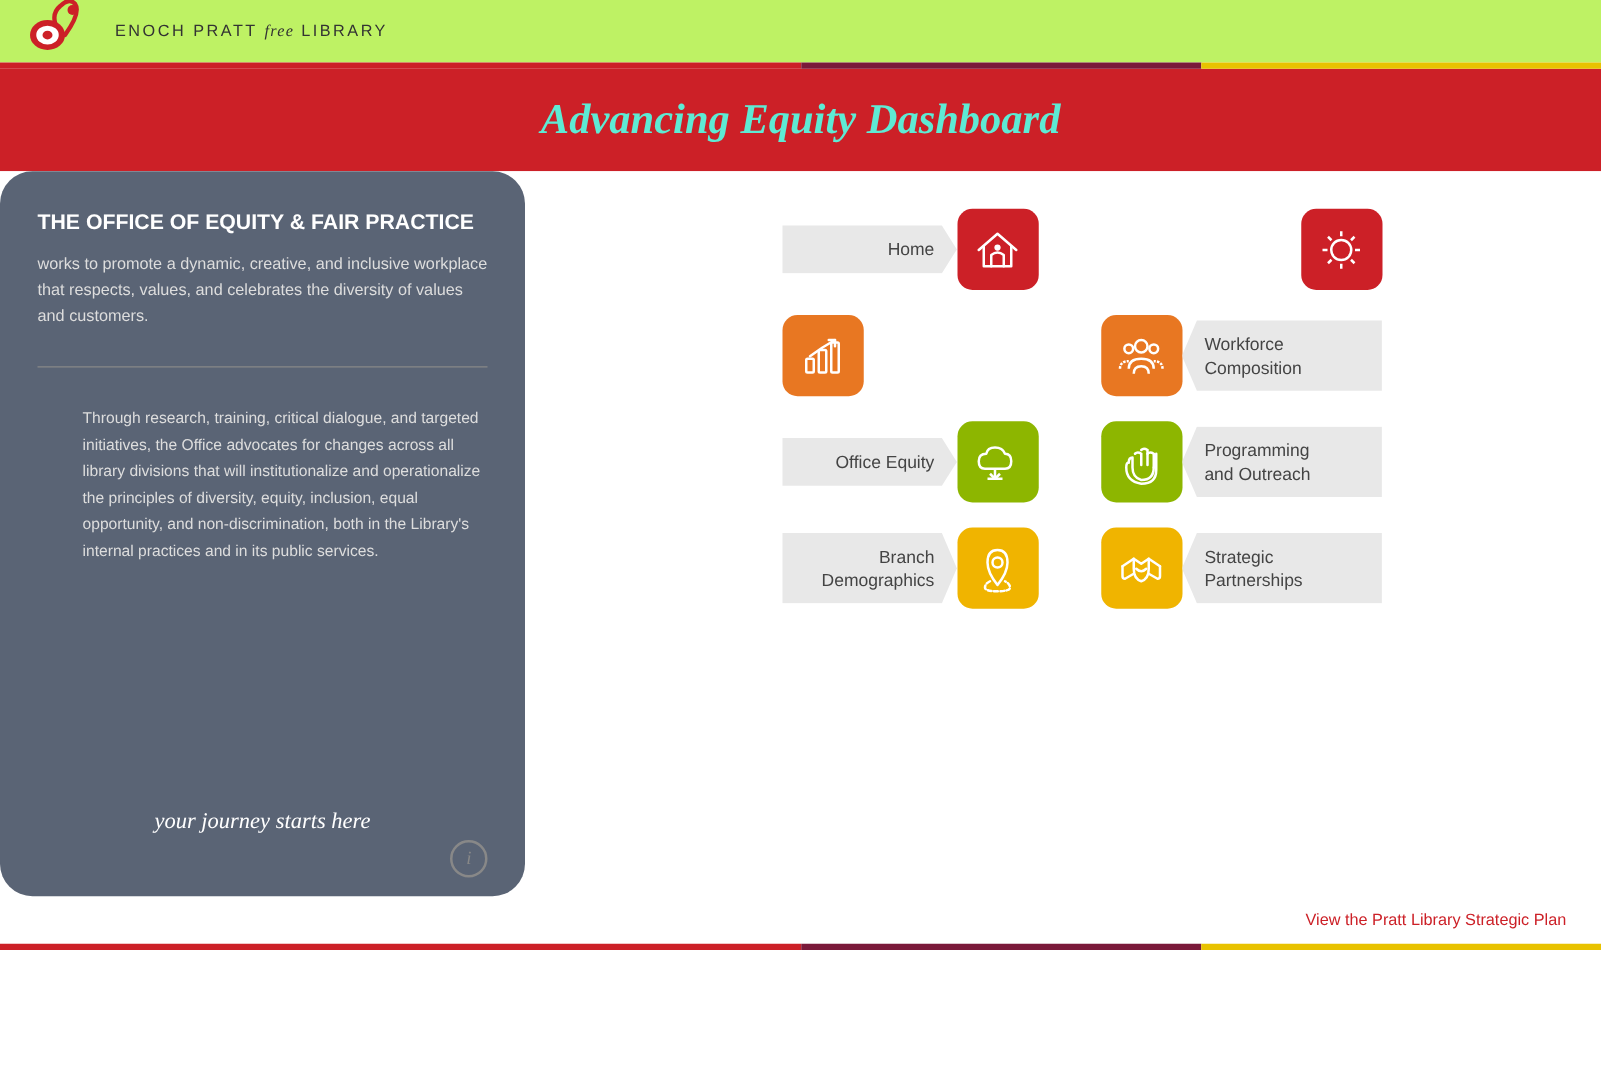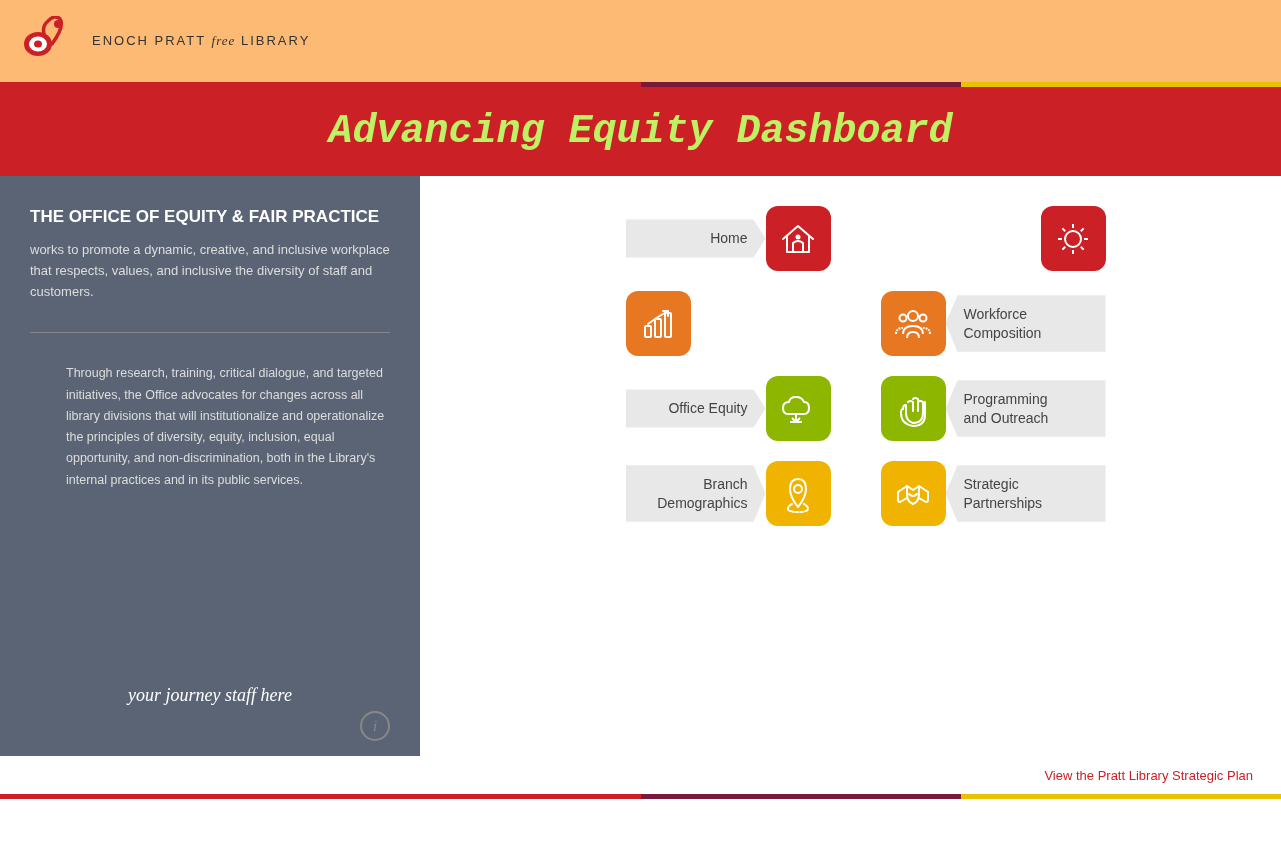--- a/index.html
+++ b/index.html
@@ -8,22 +8,22 @@
       background: #fff;
       width: 1281px;
       min-height: 854px;
       overflow-x: hidden;
     }
 
     
     .header {
       display: flex;
       align-items: center;
-      padding: 16px 20px;
-      background: #fdba74;
+      padding: 0 20px;
+      background: #bef264;
     }
     .logo-area {
       display: flex;
       align-items: center;
       gap: 12px;
     }
     .logo-svg { width: 60px; height: 50px; }
     .library-name {
       font-size: 13px;
       letter-spacing: 2px;
@@ -48,42 +48,43 @@
     .color-bar .seg2 { background: #7a1a3a; flex: 1; }
     .color-bar .seg3 { background: #e8c200; flex: 1; }
 
     
     .hero-banner {
       background: #cc2027;
       padding: 22px 40px;
       text-align: center;
     }
     .hero-banner h1 {
-      color: #bef264;
-      font-size: 40px;
+      color: #5eead4;
+      font-size: 34px;
       font-weight: 700;
       font-style: italic;
-      font-family: Liberation Mono, monospace;
+      font-family: Liberation Serif, serif;
     }
 
     
     .main-content {
       display: flex;
       background: #fff;
       padding: 0;
     }
 
     
     .sidebar {
       background: #5a6475;
       width: 420px;
       min-height: 580px;
       padding: 30px 30px 20px 30px;
       position: relative;
       flex-shrink: 0;
+      border-radius: 26px;
     }
     .sidebar-title {
       color: #fff;
       font-size: 17px;
       font-weight: 700;
       text-transform: uppercase;
       line-height: 1.3;
       margin-bottom: 12px;
     }
     .sidebar-desc {
@@ -265,24 +266,24 @@
 </div>
 
 <div class="hero-banner">
   <h1>Advancing Equity Dashboard</h1>
 </div>
 
 <div class="main-content">
 
   <div class="sidebar">
     <div class="sidebar-title">THE OFFICE OF EQUITY &amp; FAIR PRACTICE</div>
-    <div class="sidebar-desc">works to promote a dynamic, creative, and inclusive workplace that respects, values, and inclusive the diversity of staff and customers.</div>
+    <div class="sidebar-desc">works to promote a dynamic, creative, and inclusive workplace that respects, values, and celebrates the diversity of values and customers.</div>
     <hr class="sidebar-divider">
     <div class="sidebar-body">Through research, training, critical dialogue, and targeted initiatives, the Office advocates for changes across all library divisions that will institutionalize and operationalize the principles of diversity, equity, inclusion, equal opportunity, and non-discrimination, both in the Library's internal practices and in its public services.</div>
-    <div class="sidebar-tagline">your journey staff here</div>
+    <div class="sidebar-tagline">your journey starts here</div>
     <div class="info-icon">i</div>
   </div>
 
   <div class="nav-area">
 
     <div class="nav-column">
 
       <div class="nav-item">
         <div class="arrow-label">Home</div>
         <div class="icon-box red-box">

